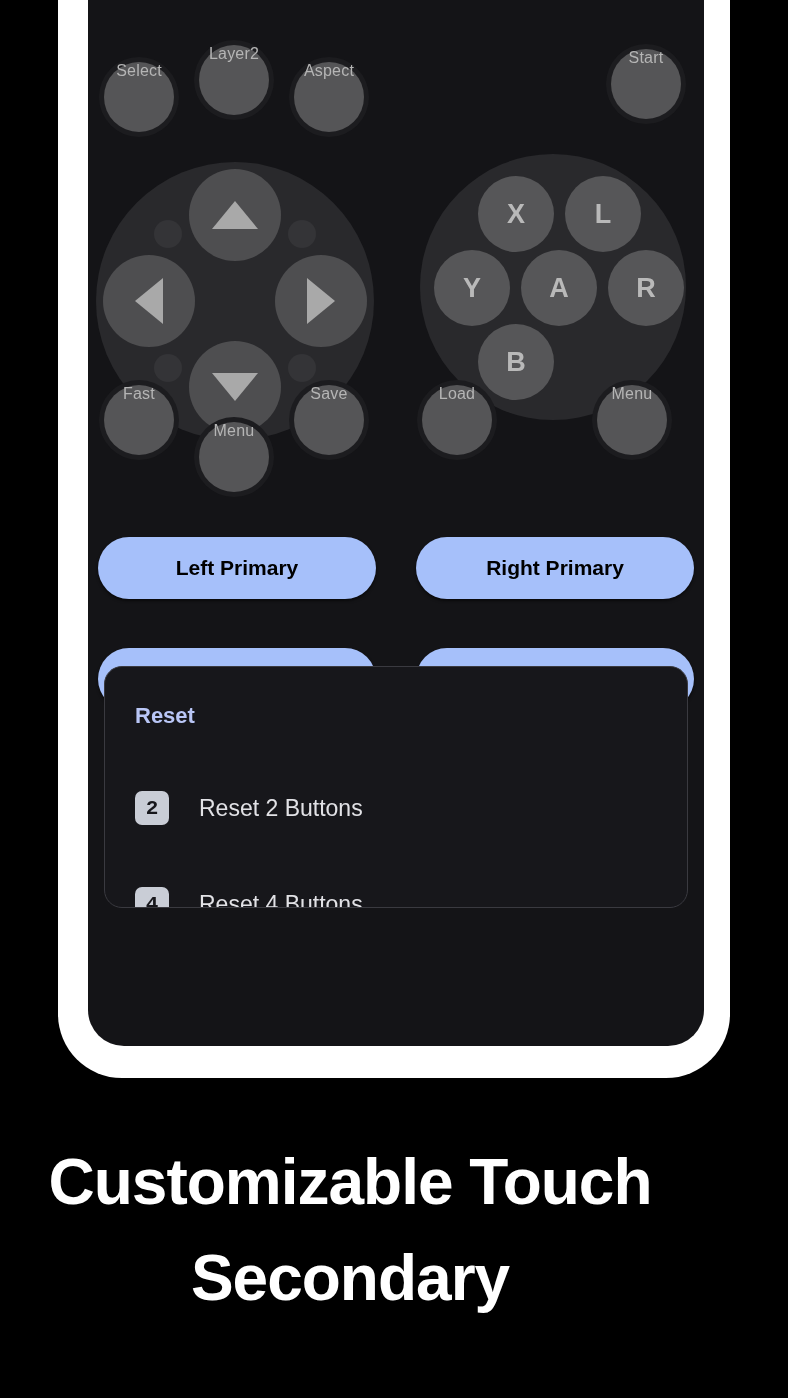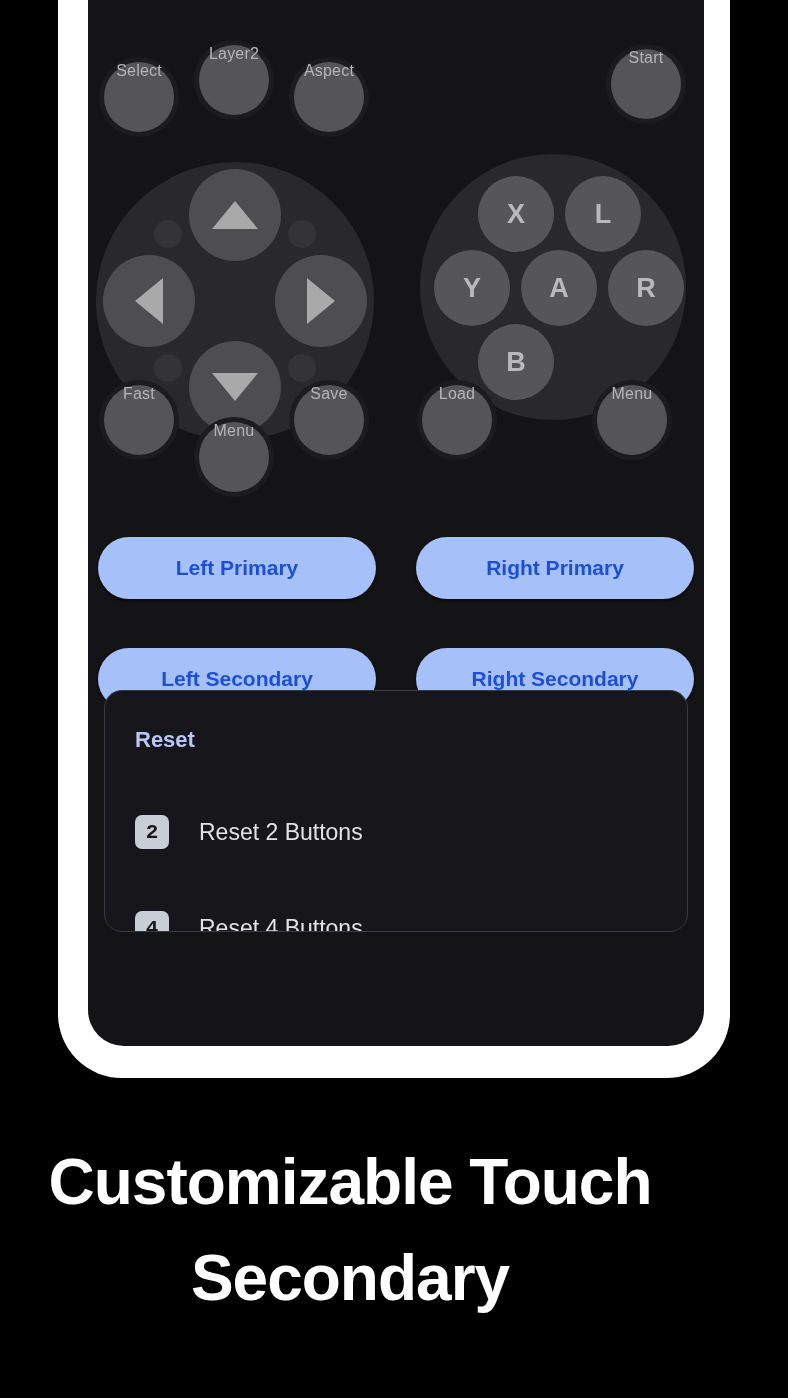--- a/index.html
+++ b/index.html
@@ -129,21 +129,21 @@
     font-size: 27px;
     font-weight: 600;
   }
 
   
   .pill {
     position: absolute;
     height: 62px;
     border-radius: 31px;
     background: #a6c0fa;
-    color: #1d4ed8;
+    color: #000000;
     display: flex;
     align-items: center;
     justify-content: center;
     font-size: 21px;
     font-weight: 700;
     box-shadow: 0 2px 3px rgba(0,0,0,.55);
     text-align: center;
   }
 
   
@@ -307,21 +307,21 @@
       </div>
 
       <div class="pill" style="left:10px; top:648px; width:278px;">
         <span>Left Secondary</span>
       </div>
 
       <div class="pill" style="left:328px; top:648px; width:278px;">
         <span>Right Secondary</span>
       </div>
 
-      <div class="reset-panel" style="left:16px; top:690px;">
+      <div class="reset-panel" style="left:16px; top:666px;">
 
         <div class="reset-title">Reset</div>
 
         <div class="reset-row" style="top:124px;">
           <span class="keycap">2</span>
           <span class="reset-label">Reset 2 Buttons</span>
         </div>
 
         <div class="reset-row" style="top:220px;">
           <span class="keycap">4</span>

